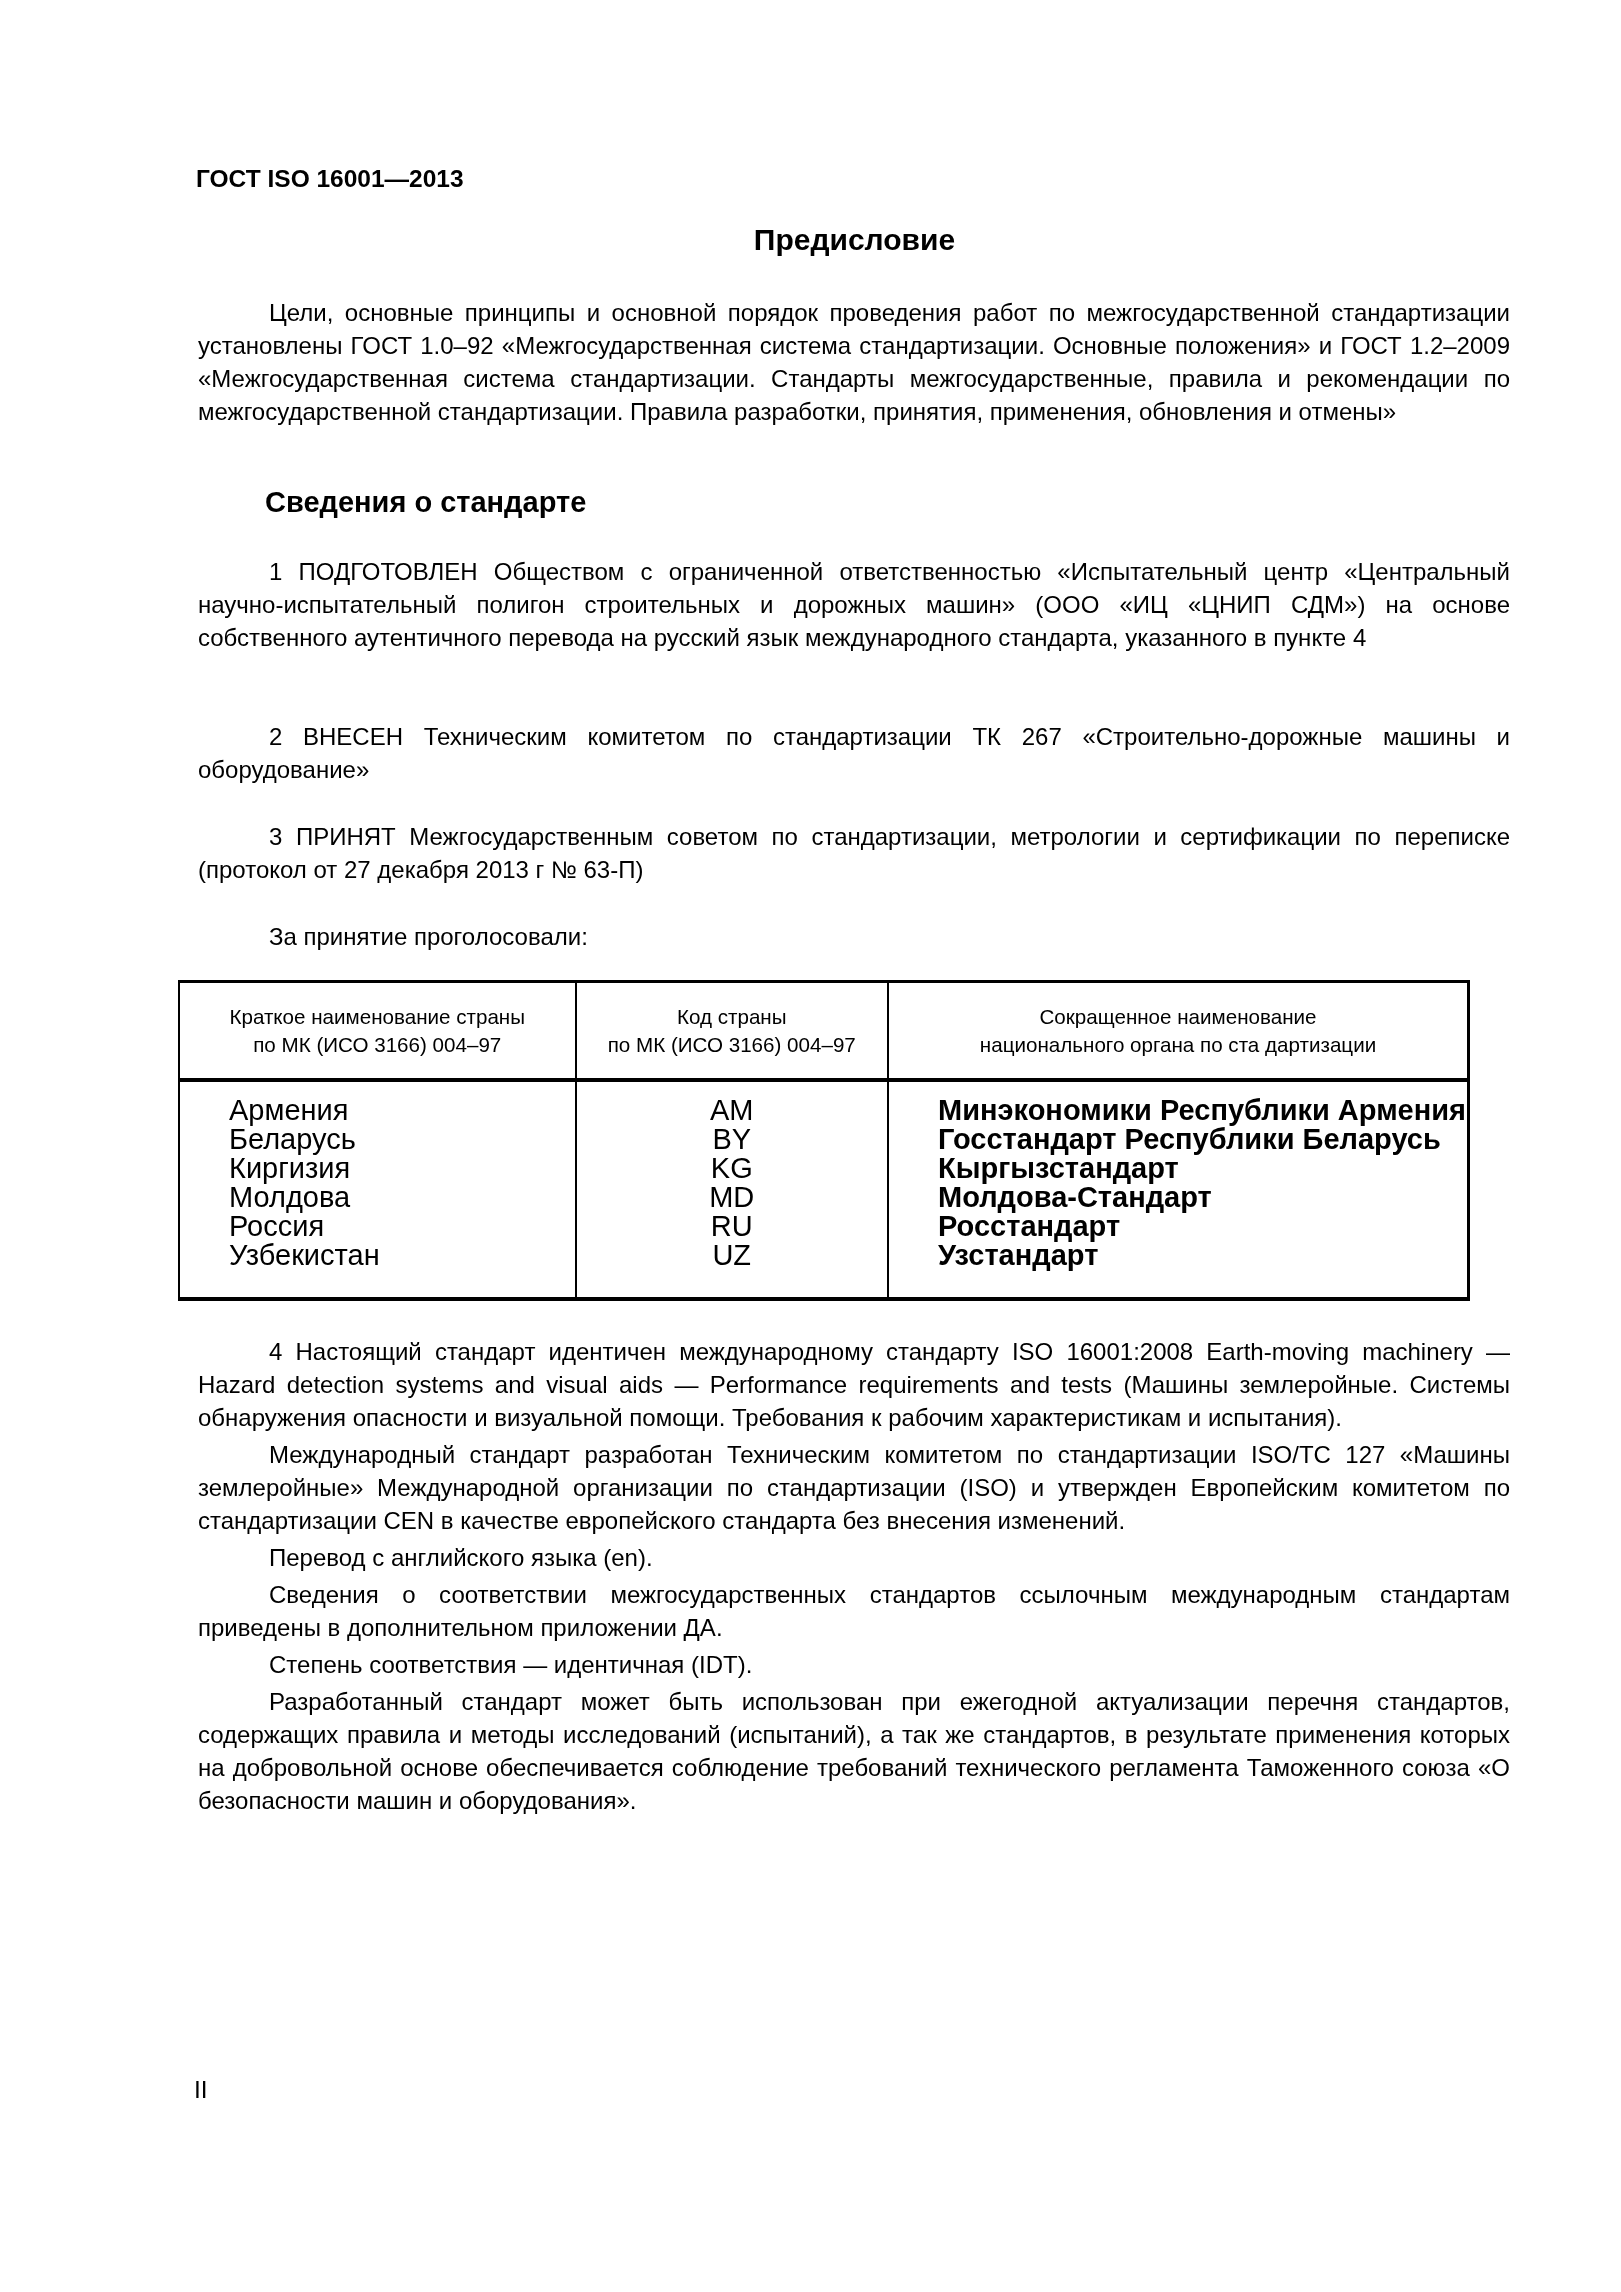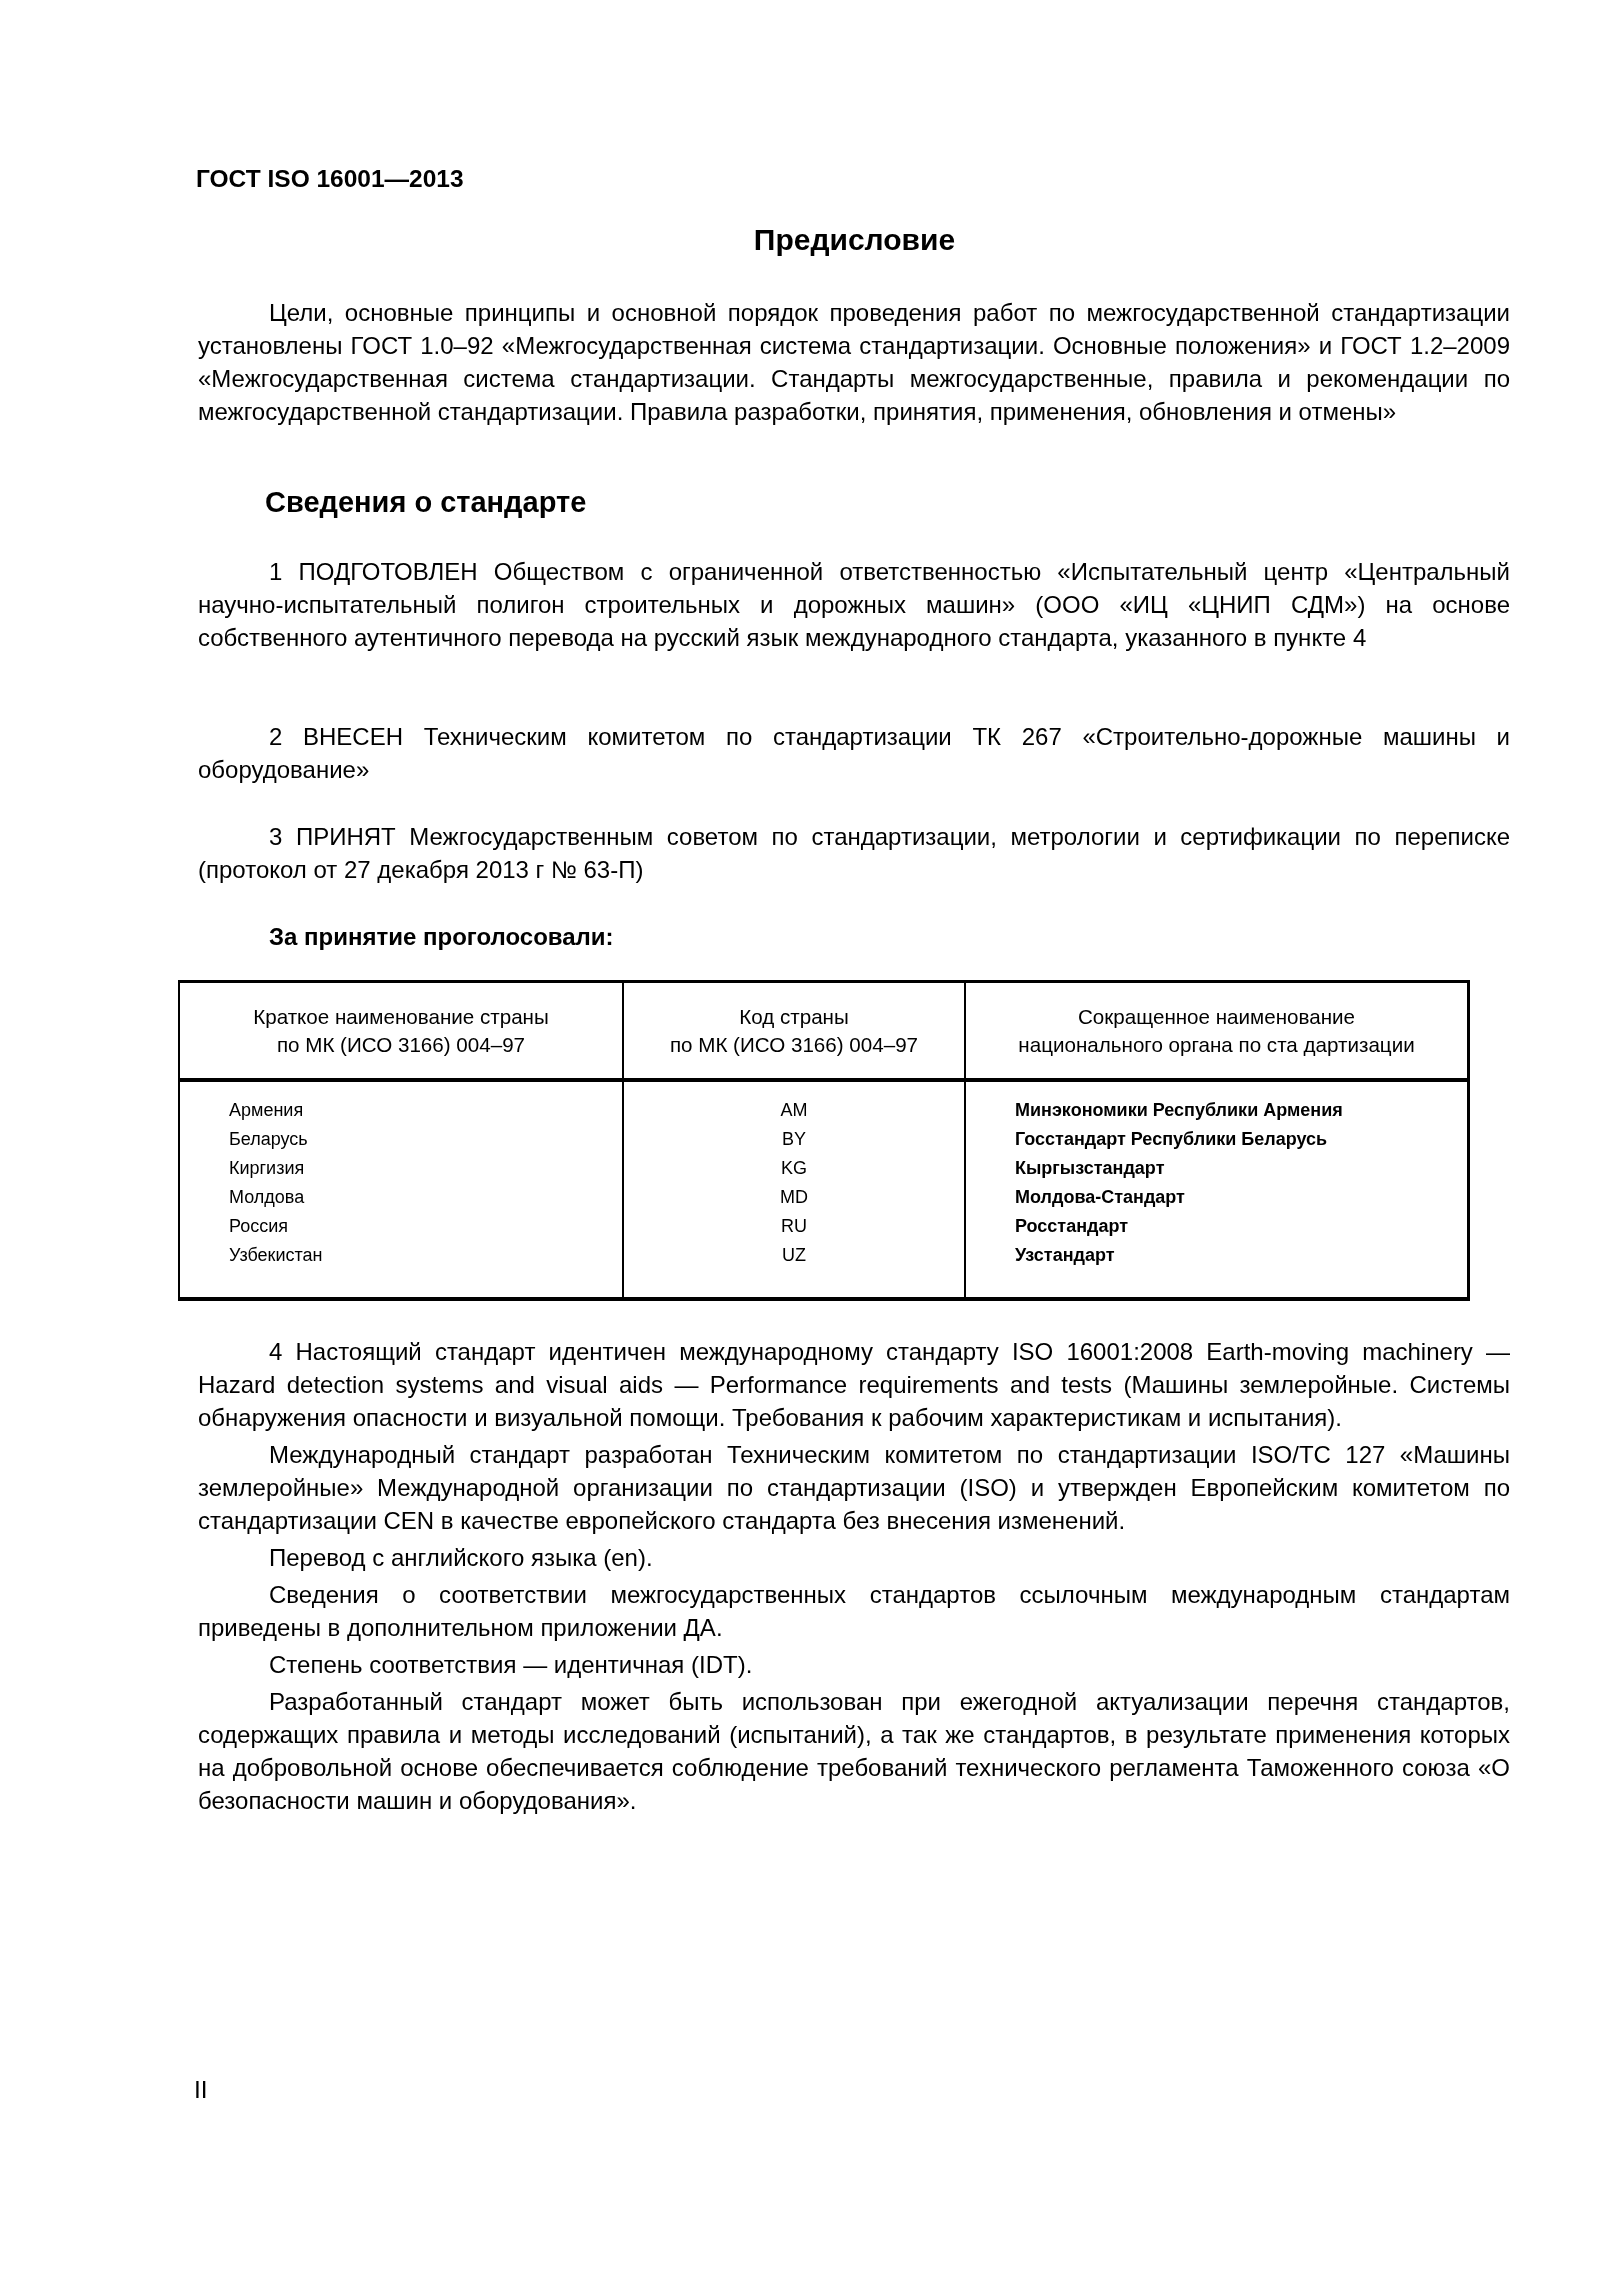--- a/index.html
+++ b/index.html
@@ -9,21 +9,21 @@
   .title { position: absolute; left: 0; width: 1709px; text-align: center; top: 223px; font-size: 30px; font-weight: bold; }
   .body { position: absolute; left: 194px; width: 1320px; font-size: 24px; line-height: 33px; text-align: justify; }
   .p { margin: 4px; text-indent: 71px; }
   .h2 { position: absolute; left: 265px; top: 486px; font-size: 29px; font-weight: bold; }
   table.vote { position: absolute; left: 178px; top: 980px; width: 1292px; border-collapse: collapse;
                font-size: 20.6px; }
   table.vote th { font-weight: normal; line-height: 27.4px; height: 93px; text-align: center; vertical-align: middle;
                   border-left: 2px solid #000; border-right: 2px solid #000; border-bottom: 4.9px solid #000; }
   table.vote { border-top: 3.9px solid #000; border-bottom: 4.9px solid #000; border-left: 2.9px solid #000; border-right: 3.9px solid #000; }
   table.vote td { vertical-align: top; border-left: 2px solid #000; border-right: 2px solid #000;
-                  font-size: 18px; line-height: 29px; padding-top: 13.7px; padding-bottom: 27.4px; }
+                  font-size: 29px; line-height: 29px; padding-top: 13.7px; padding-bottom: 27.4px; }
   td.c1 { width: 392px; padding-left: 49px; }
   td.c2 { width: 338px; text-align: center; }
   td.c3 { padding-left: 49px; font-weight: bold; }
   .line { display: block; white-space: nowrap; }
   .pagenum { position: absolute; left: 194px; top: 2076px; font-size: 24.5px; font-weight: normal; }
 </style>
 </head>
 <body>
 
 <div class="hdr">ГОСТ ISO 16001—2013</div>
@@ -37,21 +37,21 @@
 
 <div class="body" style="top:551px;">
   <p class="p">1 ПОДГОТОВЛЕН Обществом с ограниченной ответственностью «Испытательный центр «Центральный научно-испытательный полигон строительных и дорожных машин» (ООО «ИЦ «ЦНИП СДМ») на основе собственного аутентичного перевода на русский язык международного стандарта, указанного в пункте 4</p>
 </div>
 <div class="body" style="top:716px;">
   <p class="p">2 ВНЕСЕН Техническим комитетом по стандартизации ТК 267 «Строительно-дорожные машины и оборудование»</p>
 </div>
 <div class="body" style="top:816px;">
   <p class="p">3 ПРИНЯТ Межгосударственным советом по стандартизации, метрологии и сертификации по переписке (протокол от 27 декабря 2013 г № 63-П)</p>
 </div>
-<div class="body" style="top:916px;font-weight:bold;">
+<div class="body" style="top:916px;">
   <p class="p">За принятие проголосовали:</p>
 </div>
 
 <table class="vote">
   <thead>
     <tr>
       <th>
         <span class="line">Краткое наименование страны</span>
         <span class="line">по МК (ИСО 3166) 004–97</span>
       </th>

